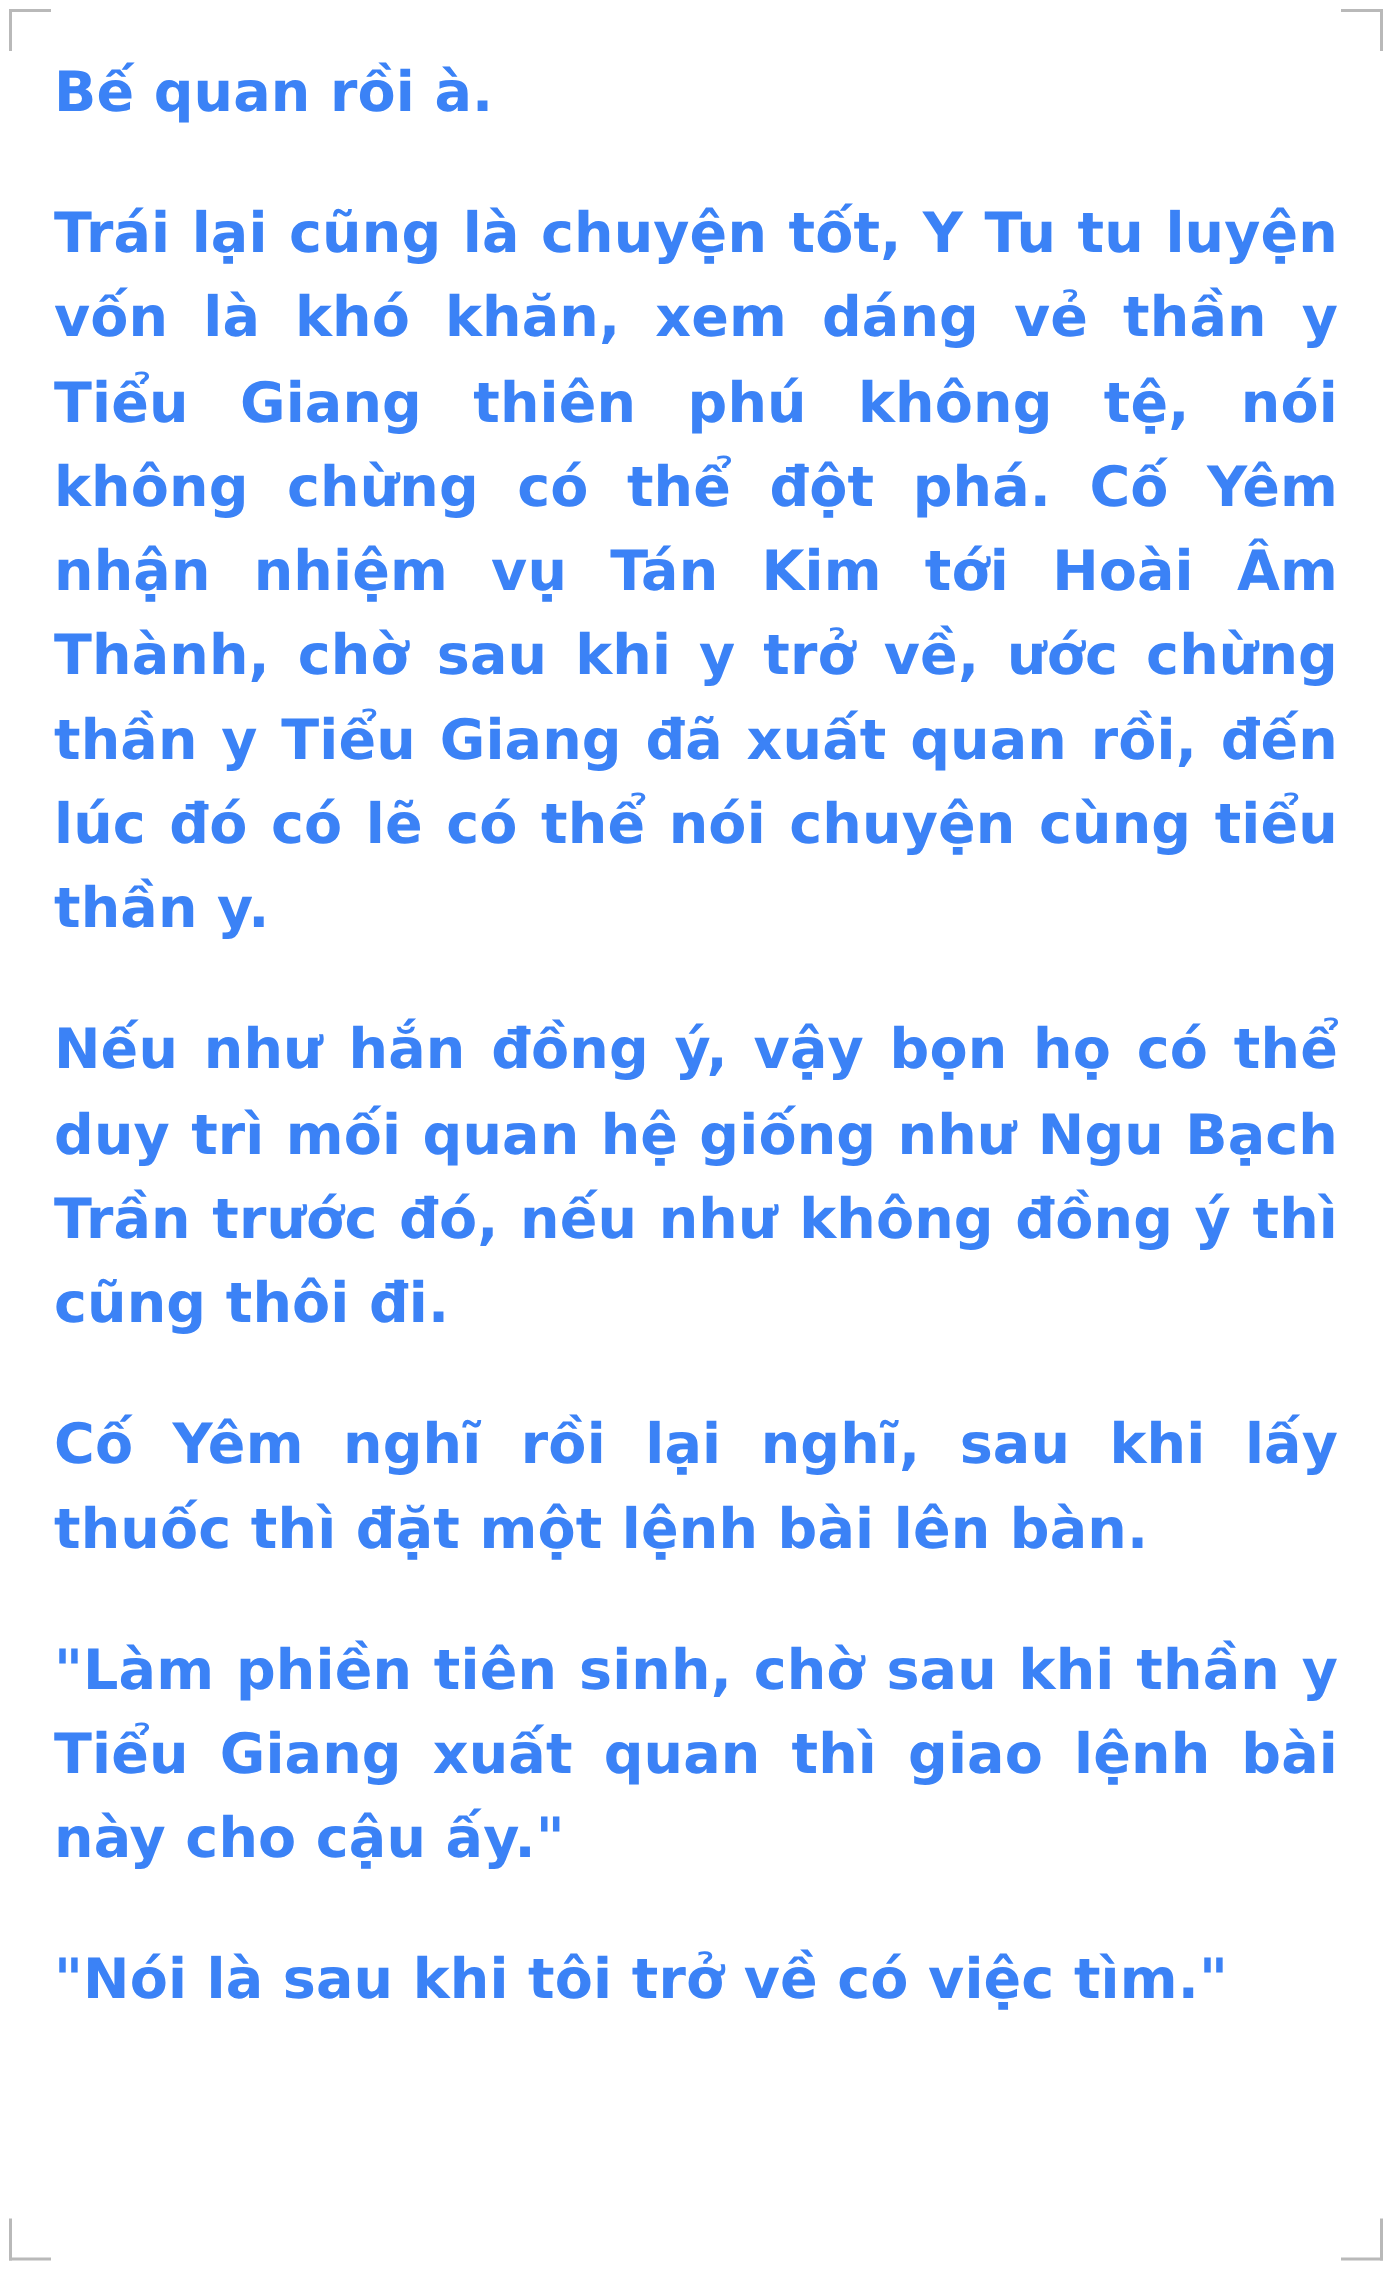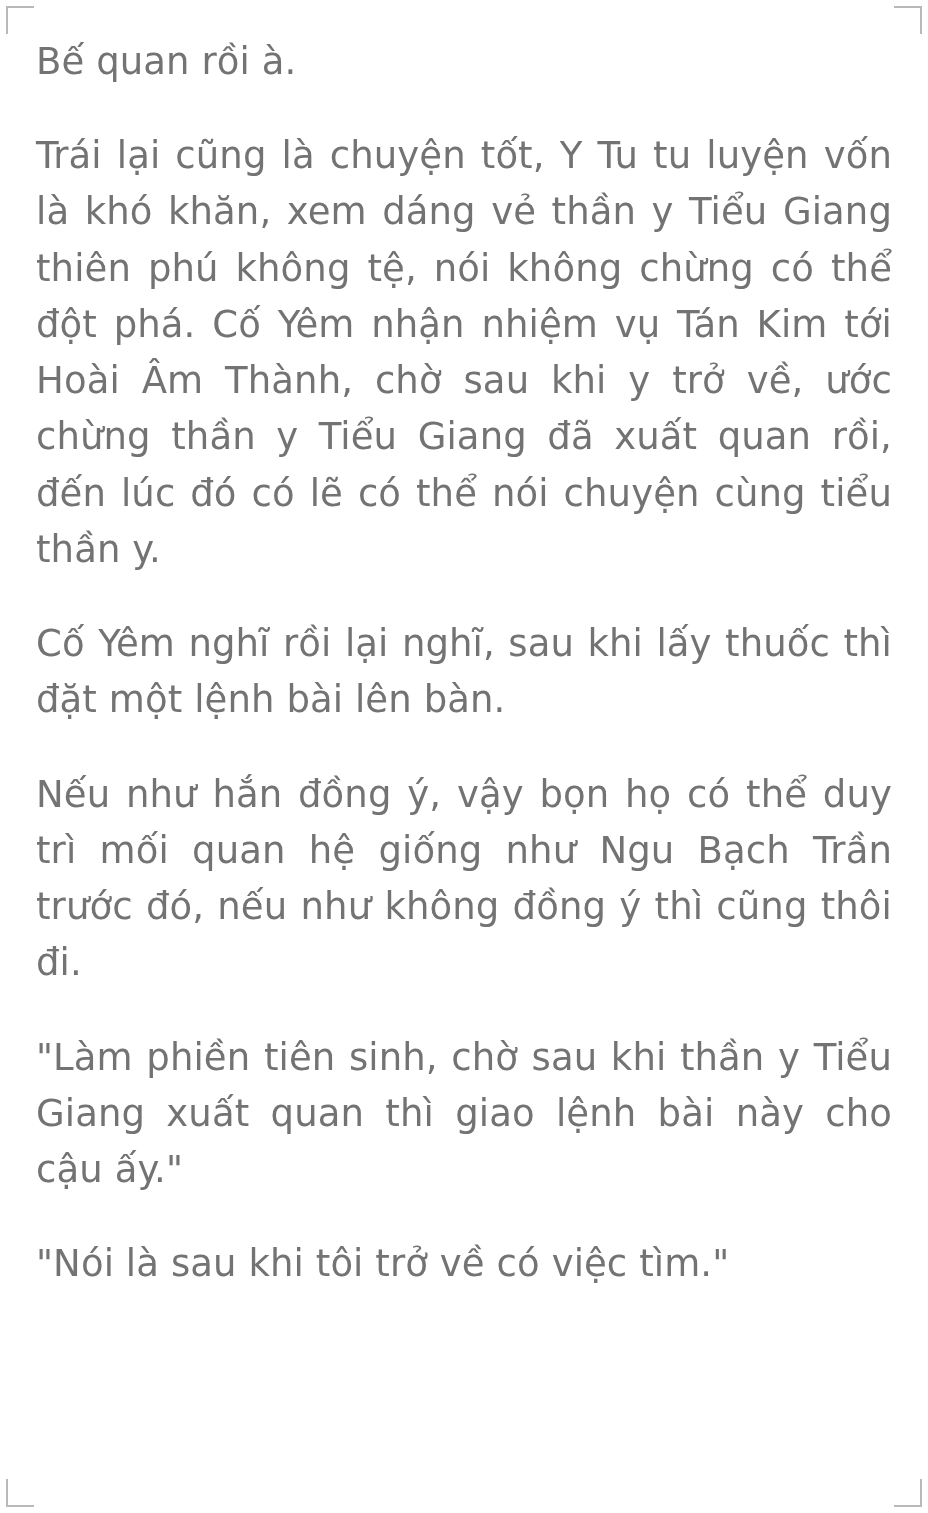--- a/index.html
+++ b/index.html
@@ -42,36 +42,36 @@
     width: 856px;
   }
 
   p.para {
     margin: 0 0 38px 0;
     font-size: 37px;
     line-height: 1.52;
     text-align: justify;
     text-justify: inter-word;
     letter-spacing: 0.1px;
-    color: #737373;
-    font-weight: 400;
+    color: #3b82f6;
+    font-weight: 700;
   }
   p.para:last-child { margin-bottom: 0; }
   p.para.nojustify { text-align: left; }
 </style>
 </head>
 <body>
 
 <div class="crop-mark tl"></div>
 <div class="crop-mark tr"></div>
 <div class="crop-mark bl"></div>
 <div class="crop-mark br"></div>
 
 <div class="page">
   <div class="content">
     <p class="para nojustify">Bế quan rồi à.</p>
     <p class="para">Trái lại cũng là chuyện tốt, Y Tu tu luyện vốn là khó khăn, xem dáng vẻ thần y Tiểu Giang thiên phú không tệ, nói không chừng có thể đột phá. Cố Yêm nhận nhiệm vụ Tán Kim tới Hoài Âm Thành, chờ sau khi y trở về, ước chừng thần y Tiểu Giang đã xuất quan rồi, đến lúc đó có lẽ có thể nói chuyện cùng tiểu thần y.</p>
+    <p class="para">Nếu như hắn đồng ý, vậy bọn họ có thể duy trì mối quan hệ giống như Ngu Bạch Trần trước đó, nếu như không đồng ý thì cũng thôi đi.</p>
     <p class="para">Cố Yêm nghĩ rồi lại nghĩ, sau khi lấy thuốc thì đặt một lệnh bài lên bàn.</p>
-    <p class="para">Nếu như hắn đồng ý, vậy bọn họ có thể duy trì mối quan hệ giống như Ngu Bạch Trần trước đó, nếu như không đồng ý thì cũng thôi đi.</p>
     <p class="para">"Làm phiền tiên sinh, chờ sau khi thần y Tiểu Giang xuất quan thì giao lệnh bài này cho cậu ấy."</p>
     <p class="para nojustify">"Nói là sau khi tôi trở về có việc tìm."</p>
   </div>
 </div>
 
 </body></html>

